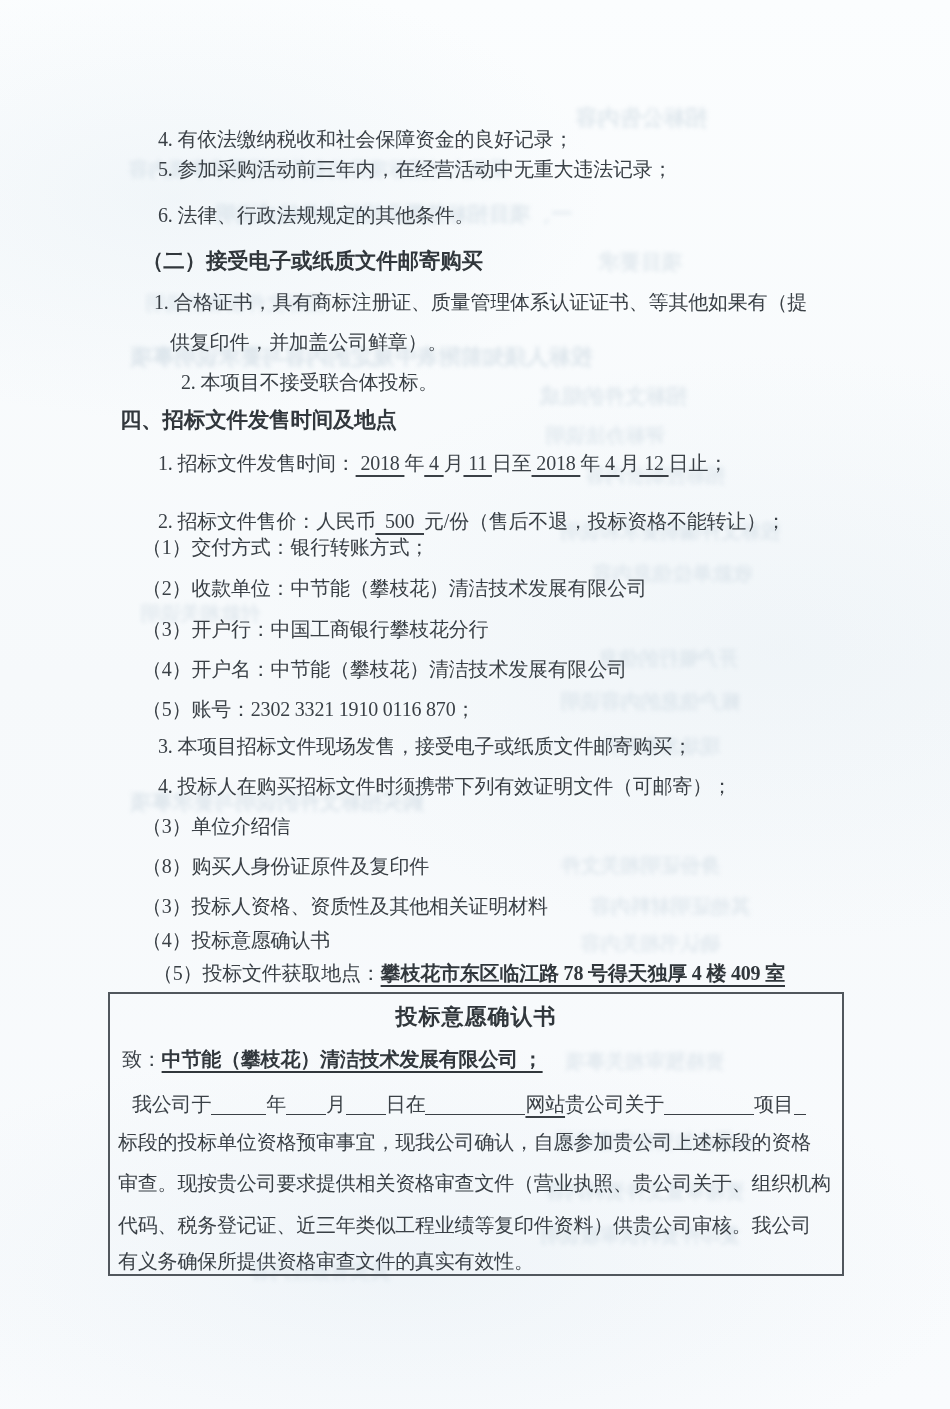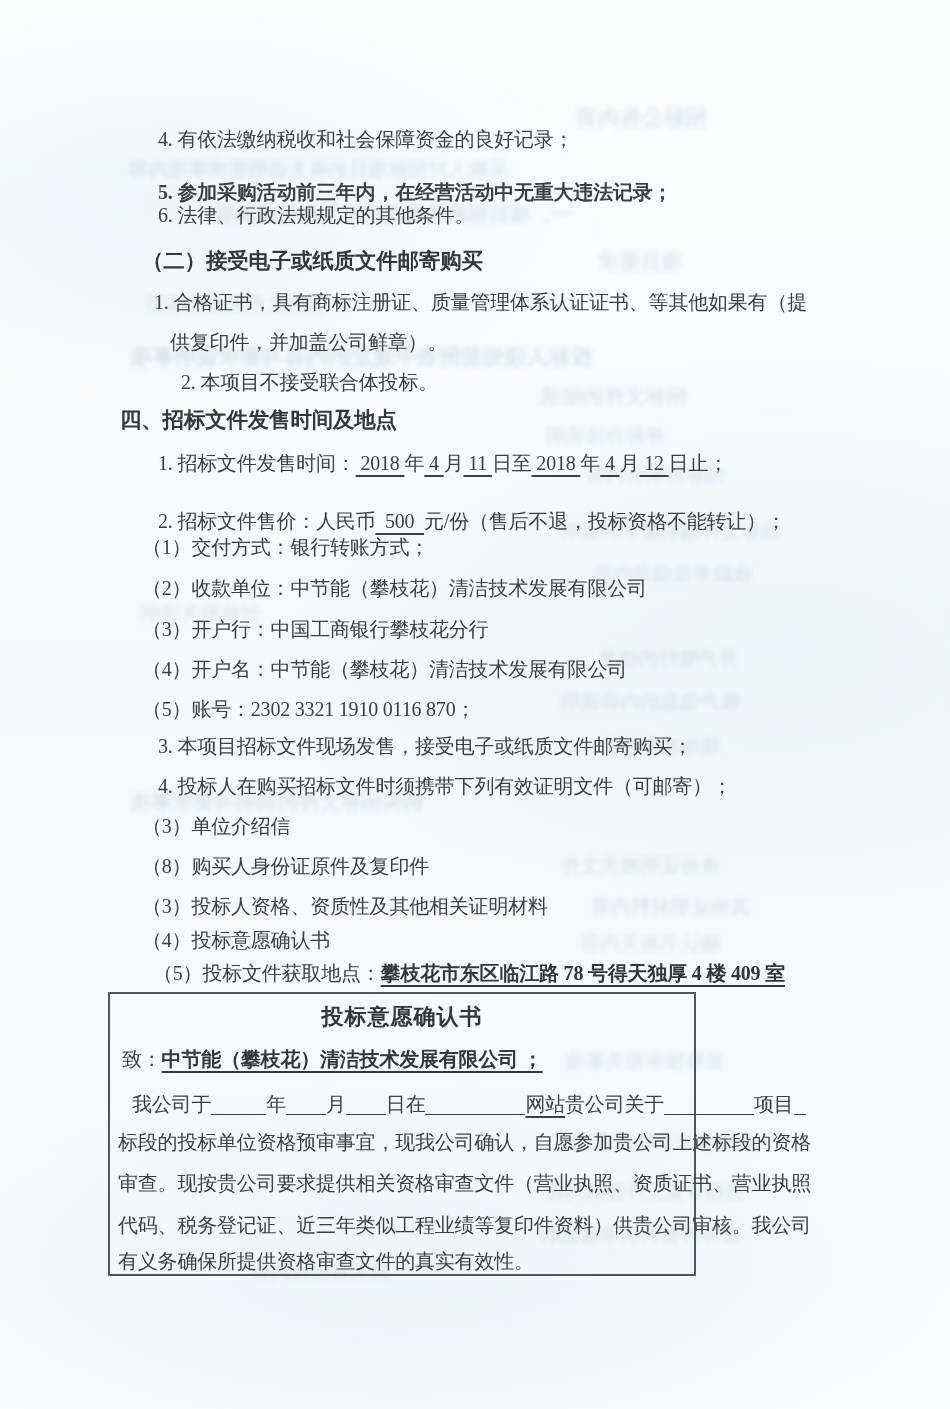--- a/index.html
+++ b/index.html
@@ -24,21 +24,21 @@
   .blank {
     display:inline-block; height:0.95em; vertical-align:baseline;
     border-bottom:1.5px solid currentColor; transform:translateY(4px);
   }
   .ghost {
     position:absolute; white-space:nowrap; font-weight:bold;
     color: var(--ghost,#a8bccb); filter:blur(2.2px); transform:scaleX(-1);
     pointer-events:none;
   }
   .confirm-box {
-    position:absolute; left:108px; top:992px; width:588px; height:284px;
+    position:absolute; left:108px; top:992px; width:736px; height:284px;
     border:2px solid var(--box-border,#51575d); background:transparent;
   }
   .confirm-title {
     position:absolute; left:0; right:0; top:8px; text-align:center;
     font-weight:bold; font-size:22px; color:#31373c; letter-spacing:1px;
   }
 </style>
 </head>
 <body>
 
@@ -64,21 +64,21 @@
       <div class="ghost" style="left: 590px; top: 893px; font-size: 20px; opacity: 0.26;">其他证明材料内容</div>
       <div class="ghost" style="left: 580px; top: 930px; font-size: 20px; opacity: 0.24;">确认书相关内容</div>
       <div class="ghost" style="left: 565px; top: 1048px; font-size: 20px; opacity: 0.26;">资格预审相关事项</div>
       <div class="ghost" style="left: 555px; top: 1128px; font-size: 20px; opacity: 0.26;">自愿参加资格审查说明</div>
       <div class="ghost" style="left: 545px; top: 1178px; font-size: 20px; opacity: 0.26;">资格审查文件资料内容</div>
       <div class="ghost" style="left: 540px; top: 1222px; font-size: 20px; opacity: 0.26;">复印件资料供审核说明</div>
       <div class="ghost" style="left: 250px; top: 1258px; font-size: 20px; opacity: 0.22;">真实有效性内容</div>
     </div>
   <div id="doc-lines">
       <div class="line" style="left: 158px; top: 126px;"><span>4. 有依法缴纳税收和社会保障资金的良好记录；</span></div>
-      <div class="line" style="left: 158px; top: 179px; font-weight: bold;"><span>5. 参加采购活动前三年内，在经营活动中无重大违法记录；</span></div>
+      <div class="line" style="left: 158px; top: 156px;"><span>5. 参加采购活动前三年内，在经营活动中无重大违法记录；</span></div>
       <div class="line" style="left: 158px; top: 202px;"><span>6. 法律、行政法规规定的其他条件。</span></div>
       <div class="line bold" style="left: 142px; top: 248px;"><span>（二）接受电子或纸质文件邮寄购买</span></div>
       <div class="line" style="left: 154px; top: 289px;"><span>1. 合格证书，具有商标注册证、质量管理体系认证证书、等其他如果有（提</span></div>
       <div class="line" style="left: 170px; top: 329px;"><span>供复印件，并加盖公司鲜章）。</span></div>
       <div class="line" style="left: 181px; top: 369px;"><span>2. 本项目不接受联合体投标。</span></div>
       <div class="line bold" style="left: 120px; top: 407px;"><span>四、招标文件发售时间及地点</span></div>
       <div class="line" style="left: 158px; top: 450px;"><span>1. 招标文件发售时间：</span><span class="seg-u">&nbsp;2018&nbsp;</span><span>年</span><span class="seg-u">&nbsp;4&nbsp;</span><span>月</span><span class="seg-u">&nbsp;11&nbsp;</span><span>日至</span><span class="seg-u">&nbsp;2018&nbsp;</span><span>年</span><span class="seg-u">&nbsp;4&nbsp;</span><span>月</span><span class="seg-u">&nbsp;12&nbsp;</span><span>日止；</span></div>
       <div class="line" style="left: 158px; top: 492px; margin-top: 16px;"><span>2. 招标文件售价：人民币</span><span class="seg-u">&nbsp;&nbsp;500&nbsp;&nbsp;</span><span>元/份（售后不退，投标资格不能转让）；</span></div>
       <div class="line" style="left: 142px; top: 534px;"><span>（1）交付方式：银行转账方式；</span></div>
       <div class="line" style="left: 142px; top: 575px;"><span>（2）收款单位：中节能（攀枝花）清洁技术发展有限公司</span></div>
@@ -92,18 +92,18 @@
       <div class="line" style="left: 142px; top: 893px;"><span>（3）投标人资格、资质性及其他相关证明材料</span></div>
       <div class="line" style="left: 142px; top: 927px;"><span>（4）投标意愿确认书</span></div>
       <div class="line" style="left: 142px; top: 960px; margin-left: 11px;"><span>（5）投标文件获取地点：</span><span class="seg-u seg-b">攀枝花市东区临江路 78 号得天独厚 4 楼 409 室</span></div>
     </div>
   <div class="confirm-box">
     <div class="confirm-title">投标意愿确认书</div>
     <div id="box-lines">
         <div class="line" style="left: 12px; top: 52px;"><span>致：</span><span class="seg-u seg-b">中节能（攀枝花）清洁技术发展有限公司&nbsp;；</span></div>
         <div class="line" style="left: 22px; top: 97px;"><span>我公司于</span><span class="blank" style="width: 55px;"></span><span>年</span><span class="blank" style="width: 40px;"></span><span>月</span><span class="blank" style="width: 40px;"></span><span>日在</span><span class="blank" style="width: 100px;"></span><span class="seg-u">网站</span><span>贵公司关于</span><span class="blank" style="width: 90px;"></span><span>项目</span><span class="blank" style="width: 12px;"></span></div>
         <div class="line" style="left: 8px; top: 135px;"><span>标段的投标单位资格预审事宜，现我公司确认，自愿参加贵公司上述标段的资格</span></div>
-        <div class="line" style="left: 8px; top: 176px;"><span>审查。现按贵公司要求提供相关资格审查文件（营业执照、资质证书、营业执照</span></div>
+        <div class="line" style="left: 8px; top: 176px;"><span>审查。现按贵公司要求提供相关资格审查文件（营业执照、贵公司关于、组织机构</span></div>
         <div class="line" style="left: 8px; top: 218px;"><span>代码、税务登记证、近三年类似工程业绩等复印件资料）供贵公司审核。我公司</span></div>
         <div class="line" style="left: 8px; top: 254px;"><span>有义务确保所提供资格审查文件的真实有效性。</span></div>
       </div>
   </div>
 </div>
 
 </body></html>

